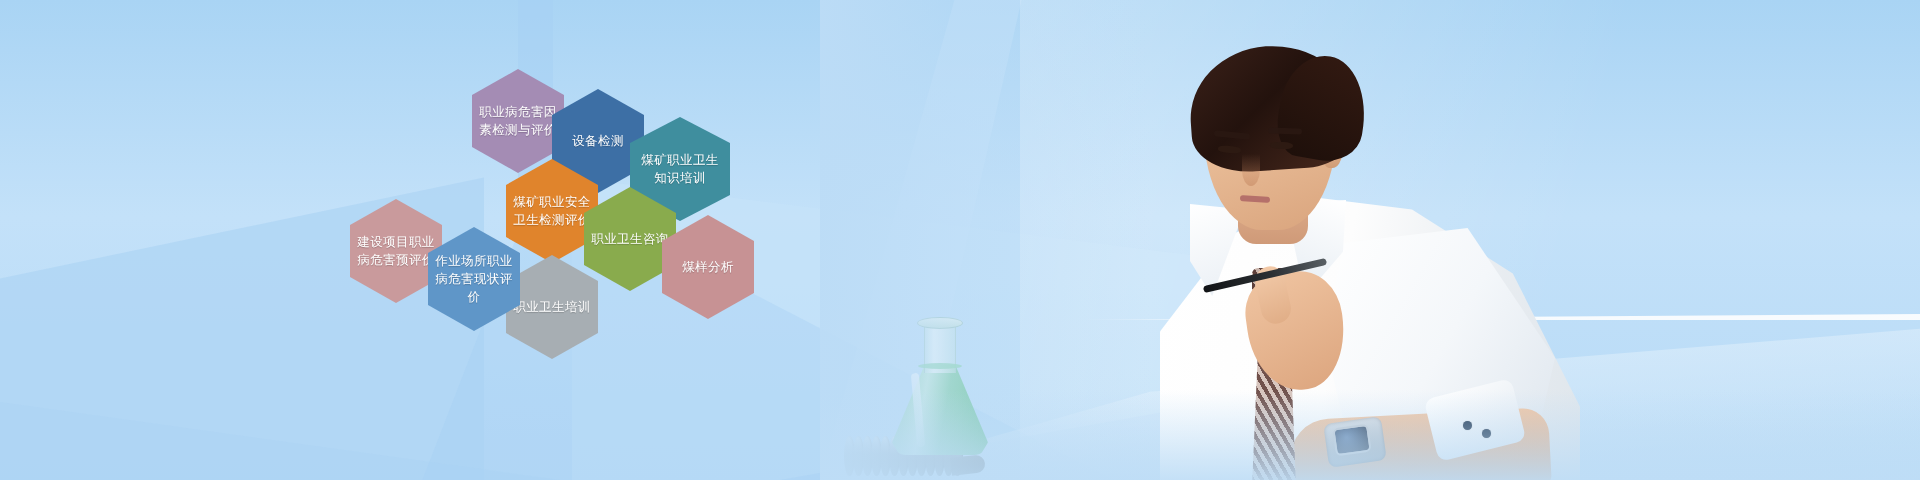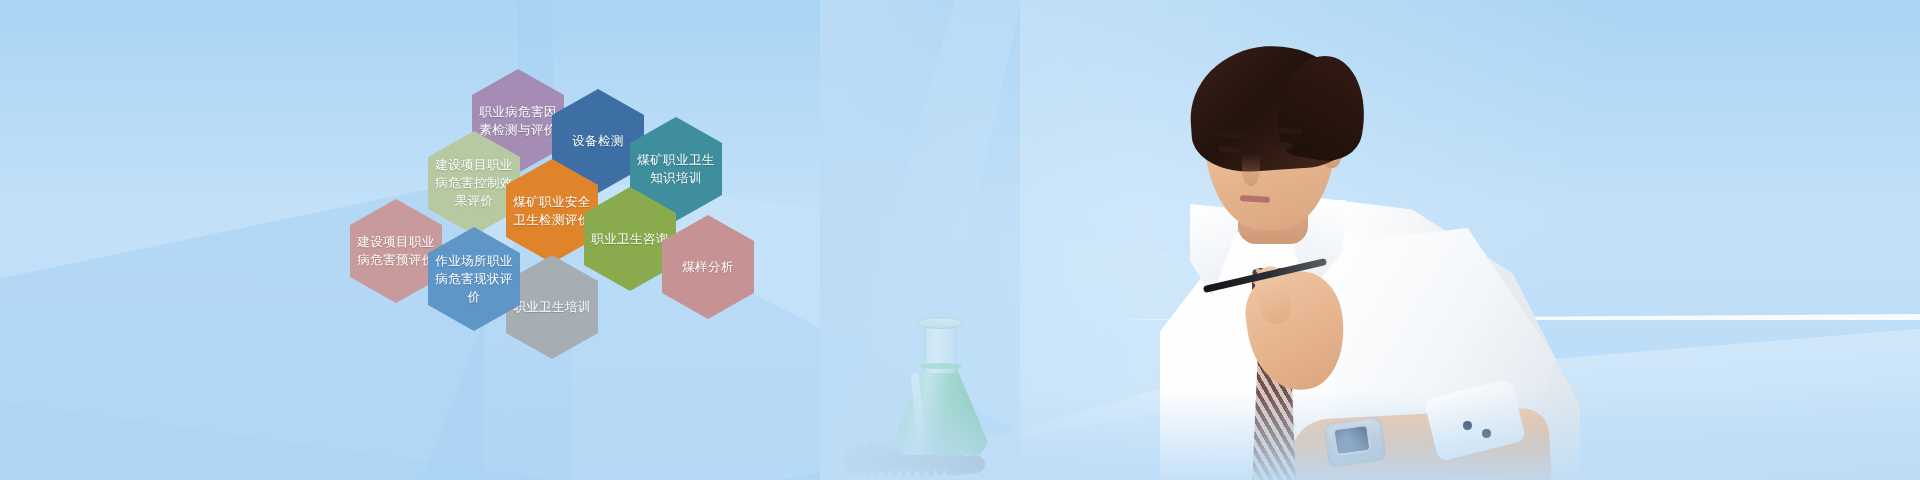--- a/index.html
+++ b/index.html
@@ -376,25 +376,22 @@
     <div class="photo-fade-bottom"></div>
   </div>
 
   <div id="hexcluster">
       <div class="hex" style="left: 132px; top: 0px; width: 92px; height: 104px; background: rgb(164, 140, 180);">
         <span>职业病危害因素检测与评价</span>
       </div>
       <div class="hex" style="left: 212px; top: 20px; width: 92px; height: 104px; background: rgb(61, 111, 165);">
         <span>设备检测</span>
       </div>
-      <div class="hex" style="left: 290px; top: 48px; width: 92px; height: 104px; background: rgb(63, 142, 158);">
+      <div class="hex" style="left: 290px; top: 48px; width: 100px; height: 104px; background: rgb(63, 142, 158);">
         <span>煤矿职业卫生知识培训</span>
-      </div>
-      <div class="hex" style="left: 88px; top: 62px; width: 92px; height: 104px; background: rgb(182, 201, 160);">
-        <span>建设项目职业病危害控制效果评价</span>
       </div>
       <div class="hex" style="left: 166px; top: 90px; width: 92px; height: 104px; background: rgb(224, 132, 44);">
         <span>煤矿职业安全卫生检测评价</span>
       </div>
       <div class="hex" style="left: 244px; top: 118px; width: 92px; height: 104px; background: rgb(137, 171, 77); text-align: center;">
         <span>职业卫生咨询</span>
       </div>
       <div class="hex" style="left: 10px; top: 130px; width: 92px; height: 104px; background: rgb(201, 154, 156);">
         <span>建设项目职业病危害预评价</span>
       </div>

